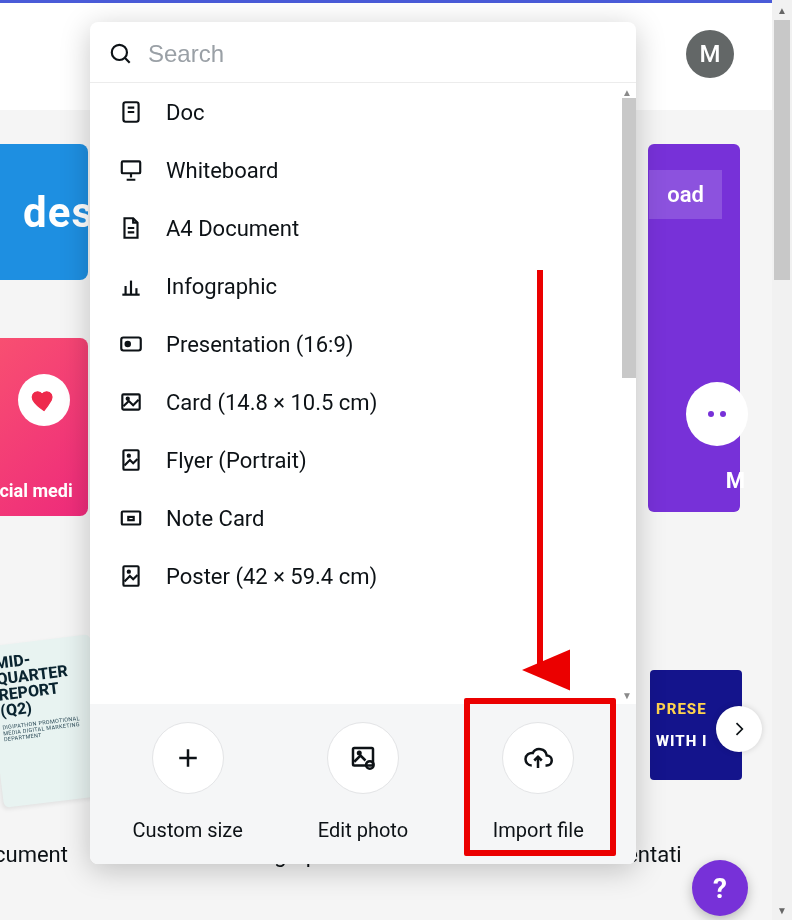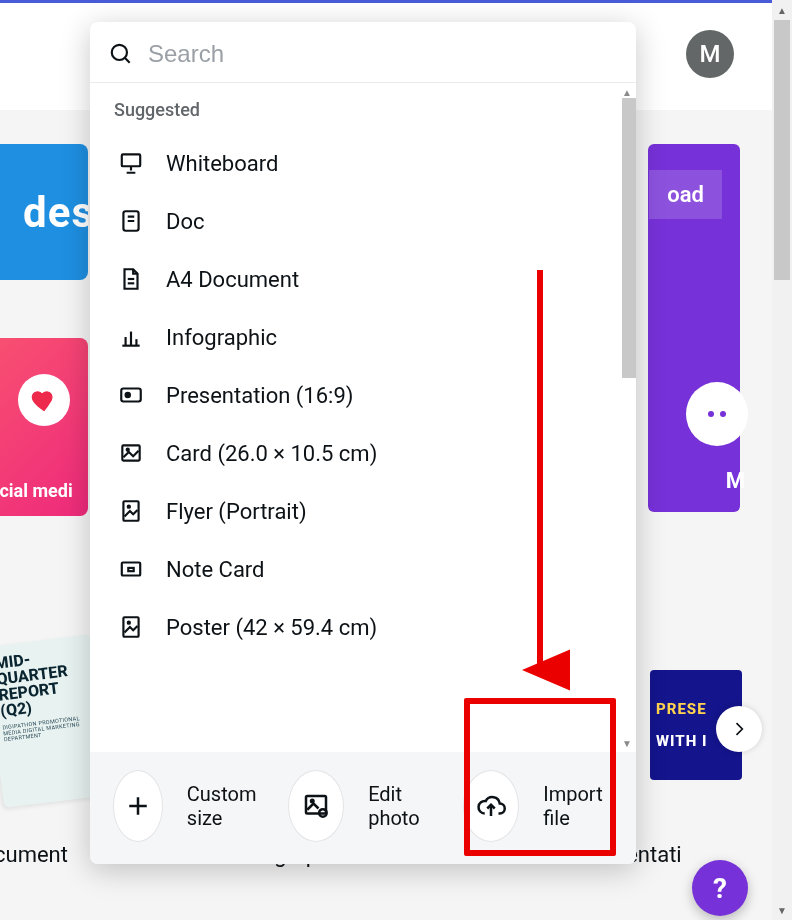--- a/index.html
+++ b/index.html
@@ -67,21 +67,21 @@
   .item-row .icon-slot { width:30px; height:30px; display:flex; align-items:center; justify-content:center; }
   .item-row .icon-slot svg { width:26px; height:26px; stroke:#0d1216; stroke-width:2; fill:none; }
   .item-label { font-size: 22px; color:#0d1216; }
 
   .panel-scroll { position:absolute; top:0; right:0; width:18px; height:100%; }
   .panel-scroll .arrow { height:18px; display:flex; align-items:center; justify-content:center; color:#8a8a8a; font-size:10px; }
   .panel-scroll .arrow.bottom { position:absolute; bottom:0; width:100%; }
   .panel-scroll .thumb2 { position:absolute; top:15px; right:0; width:14px; height: 280px; background:#c8c8c8; }
 
   .action-strip { background:#f5f6f7; display:flex; justify-content:space-around; align-items:flex-start; padding: 18px 10px 22px 10px; }
-  .action { display:flex; flex-direction:row; align-items:center; gap:24px; width: 150px; }
+  .action { display:flex; flex-direction:column; align-items:center; gap:24px; width: 150px; }
   .action .circle { width:72px; height:72px; border-radius:50%; background:#fff; border:1px solid #e3e4e6; display:flex; align-items:center; justify-content:center; }
   .action .circle svg { width:30px; height:30px; stroke:#0d1216; stroke-width:2; fill:none; }
   .action-label { font-size: 20px; color:#0d1216; }
 
   
   .ann-rect { position:absolute; top: 698px; left: 464px; width: 152px; height: 158px; border: 6px solid #eb0000; border-radius: 2px; pointer-events:none; }
   .ann-arrow { position:absolute; top: 270px; left: 510px; width: 60px; height: 426px; pointer-events:none; }
 
   
   .help-fab { position:absolute; right: 44px; bottom: 4px; width: 56px; height:56px; border-radius:50%; background:#7731d8; color:#fff; display:flex; align-items:center; justify-content:center; font-size:28px; font-weight:700; cursor:pointer; box-shadow:0 4px 12px rgba(0,0,0,0.25); }
@@ -153,42 +153,41 @@
       <svg viewBox="0 0 24 24">
           <circle cx="10.5" cy="10.5" r="7"></circle>
           <line x1="20" y1="20" x2="15.5" y2="15.5"></line>
         </svg>
       <input type="text" placeholder="Search" style="">
     </div>
     <div class="panel-divider"></div>
 
     <div class="list-area">
       <div class="list-inner">
-        <div class="section-label">Suggested</div>
+
+        <div class="item-row">
+          <span class="icon-slot">
+            <svg viewBox="0 0 24 24">
+                <rect x="5" y="3" width="14" height="18" rx="2"></rect>
+                <line x1="9" y1="8" x2="15" y2="8"></line>
+                <line x1="9" y1="12" x2="15" y2="12"></line>
+              </svg>
+          </span>
+          <span class="item-label">Doc</span>
+        </div>
 
         <div class="item-row">
           <span class="icon-slot">
             <svg viewBox="0 0 24 24">
                 <rect x="3.5" y="4" width="17" height="11" rx="1"></rect>
                 <line x1="12" y1="15" x2="12" y2="19"></line>
                 <line x1="8" y1="21" x2="16" y2="21"></line>
               </svg>
           </span>
           <span class="item-label">Whiteboard</span>
-        </div>
-
-        <div class="item-row">
-          <span class="icon-slot">
-            <svg viewBox="0 0 24 24">
-                <rect x="5" y="3" width="14" height="18" rx="2"></rect>
-                <line x1="9" y1="8" x2="15" y2="8"></line>
-                <line x1="9" y1="12" x2="15" y2="12"></line>
-              </svg>
-          </span>
-          <span class="item-label">Doc</span>
         </div>
 
         <div class="item-row">
           <span class="icon-slot">
             <svg viewBox="0 0 24 24">
                 <path d="M6 3h8l4 4v14H6z"></path>
                 <polyline points="14 3 14 7 18 7"></polyline>
                 <line x1="9" y1="12" x2="15" y2="12"></line>
                 <line x1="9" y1="16" x2="15" y2="16"></line>
               </svg>
@@ -219,21 +218,21 @@
         </div>
 
         <div class="item-row">
           <span class="icon-slot">
             <svg viewBox="0 0 24 24">
                 <rect x="4" y="5" width="16" height="14" rx="1"></rect>
                 <polyline points="5 16 10 11 14 15 19 10"></polyline>
                 <circle cx="9" cy="9" r="1"></circle>
               </svg>
           </span>
-          <span class="item-label">Card (26.0 × 10.5 cm)</span>
+          <span class="item-label">Card (14.8 × 10.5 cm)</span>
         </div>
 
         <div class="item-row">
           <span class="icon-slot">
             <svg viewBox="0 0 24 24">
                 <rect x="5" y="3" width="14" height="18" rx="1"></rect>
                 <polyline points="6 17 11 12 14 15 18 11"></polyline>
                 <circle cx="10" cy="8" r="1"></circle>
               </svg>
           </span>

